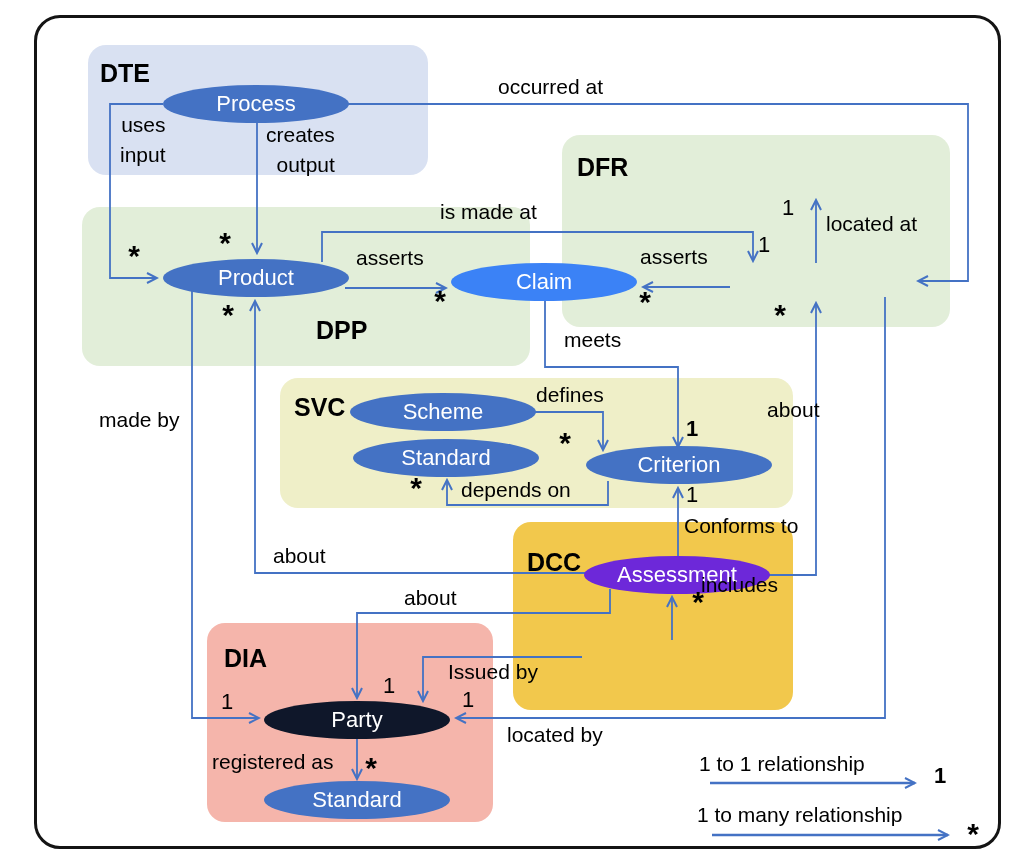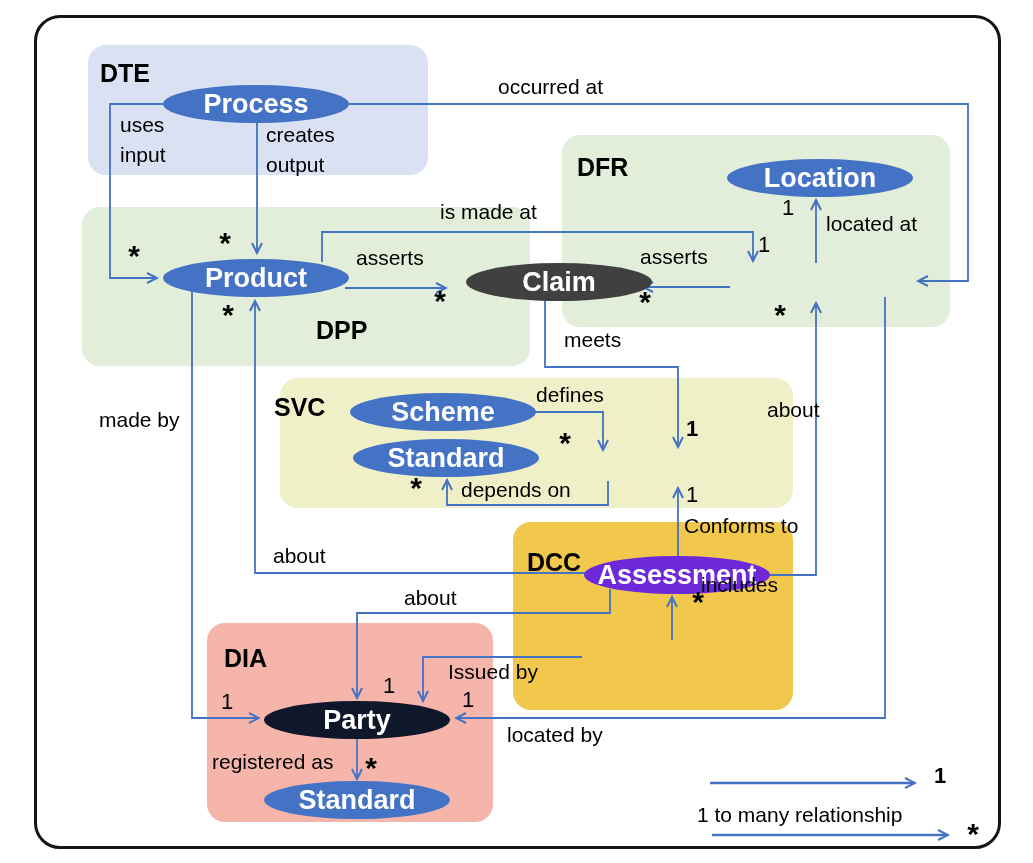--- a/index.html
+++ b/index.html
@@ -1,47 +1,47 @@
 <!DOCTYPE html>
 <html><head>
 <meta charset="utf-8">
 <style>
   html,body{margin:0;padding:0;background:#fff;}
   #canvas{position:relative;width:1033px;height:863px;background:#ffffff;
-          font-family:"Liberation Sans",sans-serif;overflow:hidden;}
+          font-family:"Liberation Sans",sans-serif;overflow:hidden;text-align:right;}
   .frame{position:absolute;left:34px;top:15px;width:961px;height:828px;
          border:3.5px solid #141414;border-radius:26px;z-index:0;background:#fff;}
   .group{position:absolute;border-radius:18px;z-index:1;}
   .group-label{position:absolute;z-index:5;font-weight:bold;font-size:25px;
                color:#000;line-height:1;}
   #lines{position:absolute;left:0;top:0;z-index:2;pointer-events:none;}
   .node{position:absolute;z-index:3;width:186px;height:38px;
         margin-left:-93px;margin-top:-19px;border-radius:50%;
         display:flex;align-items:center;justify-content:center;
-        color:#fff;font-weight:bold;font-size:27px;}
+        color:#fff;font-weight:normal;font-size:22px;}
   .lbl{position:absolute;z-index:5;font-size:21px;color:#000;line-height:25px;
        white-space:pre-line;}
   .mark{position:absolute;z-index:5;color:#000;transform:translateX(-50%);line-height:1;}
   .mark-star{font-size:30px;font-weight:bold;}
   .mark-one{font-size:22px;}
   .mark-one.bold{font-weight:bold;}
 </style>
 </head>
 <body>
 
 <div id="canvas">
   <div class="frame"></div>
 <div class="group" style="left: 88px; top: 45px; width: 340px; height: 130px; background: rgb(217, 225, 242);"></div>
     <span class="group-label" style="left: 100px; top: 61px;">DTE</span>
     <div class="group" style="left: 82px; top: 207px; width: 448px; height: 159px; background: rgb(226, 238, 217);"></div>
     <span class="group-label" style="left: 316px; top: 318px;">DPP</span>
     <div class="group" style="left: 562px; top: 135px; width: 388px; height: 192px; background: rgb(226, 238, 217);"></div>
     <span class="group-label" style="left: 577px; top: 155px;">DFR</span>
     <div class="group" style="left: 280px; top: 378px; width: 513px; height: 130px; background: rgb(239, 239, 200);"></div>
-    <span class="group-label" style="left: 274px; top: 395px;">SVC</span>
+    <span class="group-label" style="left: 294px; top: 395px;">SVC</span>
     <div class="group" style="left: 513px; top: 522px; width: 280px; height: 188px; background: rgb(242, 200, 76);"></div>
     <span class="group-label" style="left: 527px; top: 550px;">DCC</span>
     <div class="group" style="left: 207px; top: 623px; width: 286px; height: 199px; background: rgb(245, 181, 171);"></div>
     <span class="group-label" style="left: 224px; top: 646px;">DIA</span>
     <svg id="lines" width="1033" height="863">
       <defs>
         <marker id="arrow" viewBox="0 0 14 14" markerWidth="14" markerHeight="14" refX="12" refY="7" orient="auto" markerUnits="userSpaceOnUse">
           <path d="M2,2 L12,7 L2,12" fill="none" stroke="#4472C4" stroke-width="2"></path>
         </marker>
       </defs>
@@ -66,31 +66,31 @@
       <polyline points="357,738 357,779" fill="none" stroke="#4472C4" stroke-width="1.8" marker-end="url(#arrow)"></polyline>
       <polyline points="710,783 915,783" fill="none" stroke="#4472C4" stroke-width="2.4" marker-end="url(#arrow)"></polyline>
       <polyline points="712,835 948,835" fill="none" stroke="#4472C4" stroke-width="2.4" marker-end="url(#arrow)"></polyline>
     </svg>
     <div class="node" style="left: 256px; top: 104px; background: rgb(68, 114, 196); color: rgb(255, 255, 255);">
       <span>Process</span>
     </div>
     <div class="node" style="left: 256px; top: 278px; background: rgb(68, 114, 196); color: rgb(255, 255, 255);">
       <span>Product</span>
     </div>
-    <div class="node" style="left: 559px; top: 282px; background: #404040; color: rgb(255, 255, 255);">
+    <div class="node" style="left: 544px; top: 282px; background: #3b82f6; color: rgb(255, 255, 255);">
       <span>Claim</span>
-    </div>
-    <div class="node" style="left: 820px; top: 178px; background: rgb(68, 114, 196); color: rgb(255, 255, 255);">
-      <span>Location</span>
     </div>
     <div class="node" style="left: 443px; top: 412px; background: rgb(68, 114, 196); color: rgb(255, 255, 255);">
       <span>Scheme</span>
     </div>
     <div class="node" style="left: 446px; top: 458px; background: rgb(68, 114, 196); color: rgb(255, 255, 255);">
       <span>Standard</span>
+    </div>
+    <div class="node" style="left: 679px; top: 465px; background: rgb(68, 114, 196); color: rgb(255, 255, 255);">
+      <span>Criterion</span>
     </div>
     <div class="node" style="left: 677px; top: 575px; background: #6d28d9; color: rgb(255, 255, 255);">
       <span>Assessment</span>
     </div>
     <div class="node" style="left: 357px; top: 720px; background: #0f172a; color: rgb(255, 255, 255);">
       <span>Party</span>
     </div>
     <div class="node" style="left: 357px; top: 800px; background: rgb(68, 114, 196); color: rgb(255, 255, 255);">
       <span>Standard</span>
     </div>
@@ -108,20 +108,21 @@
     <span class="lbl" style="left: 461px; top: 477px;">depends on</span>
     <span class="lbl" style="left: 684px; top: 513px;">Conforms to</span>
     <span class="lbl" style="left: 701px; top: 572px;">includes</span>
     <span class="lbl" style="left: 273px; top: 543px;">about</span>
     <span class="lbl" style="left: 404px; top: 585px;">about</span>
     <span class="lbl" style="left: 767px; top: 397px;">about</span>
     <span class="lbl" style="left: 99px; top: 407px;">made by</span>
     <span class="lbl" style="left: 448px; top: 659px;">Issued by</span>
     <span class="lbl" style="left: 507px; top: 722px;">located by</span>
     <span class="lbl" style="left: 212px; top: 749px;">registered as</span>
+    <span class="lbl" style="left: 699px; top: 751px;">1 to 1 relationship</span>
     <span class="lbl" style="left: 697px; top: 802px;">1 to many relationship</span>
     <span class="mark mark-star" style="left: 134px; top: 241px;">*</span>
     <span class="mark mark-star" style="left: 225px; top: 228px;">*</span>
     <span class="mark mark-star" style="left: 440px; top: 286px;">*</span>
     <span class="mark mark-star" style="left: 645px; top: 287px;">*</span>
     <span class="mark mark-star" style="left: 228px; top: 300px;">*</span>
     <span class="mark mark-star" style="left: 780px; top: 300px;">*</span>
     <span class="mark mark-star" style="left: 565px; top: 428px;">*</span>
     <span class="mark mark-star" style="left: 416px; top: 473px;">*</span>
     <span class="mark mark-star" style="left: 698px; top: 587px;">*</span>

